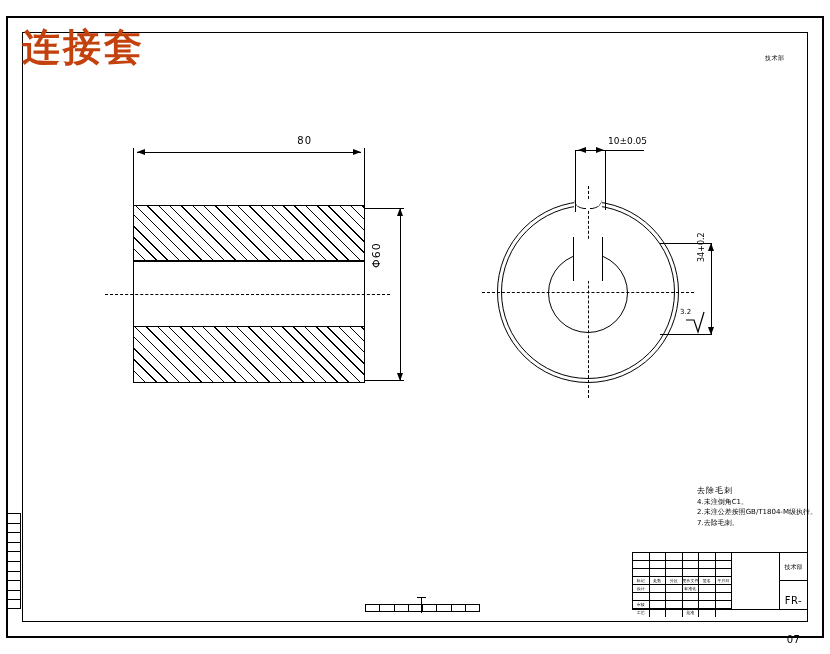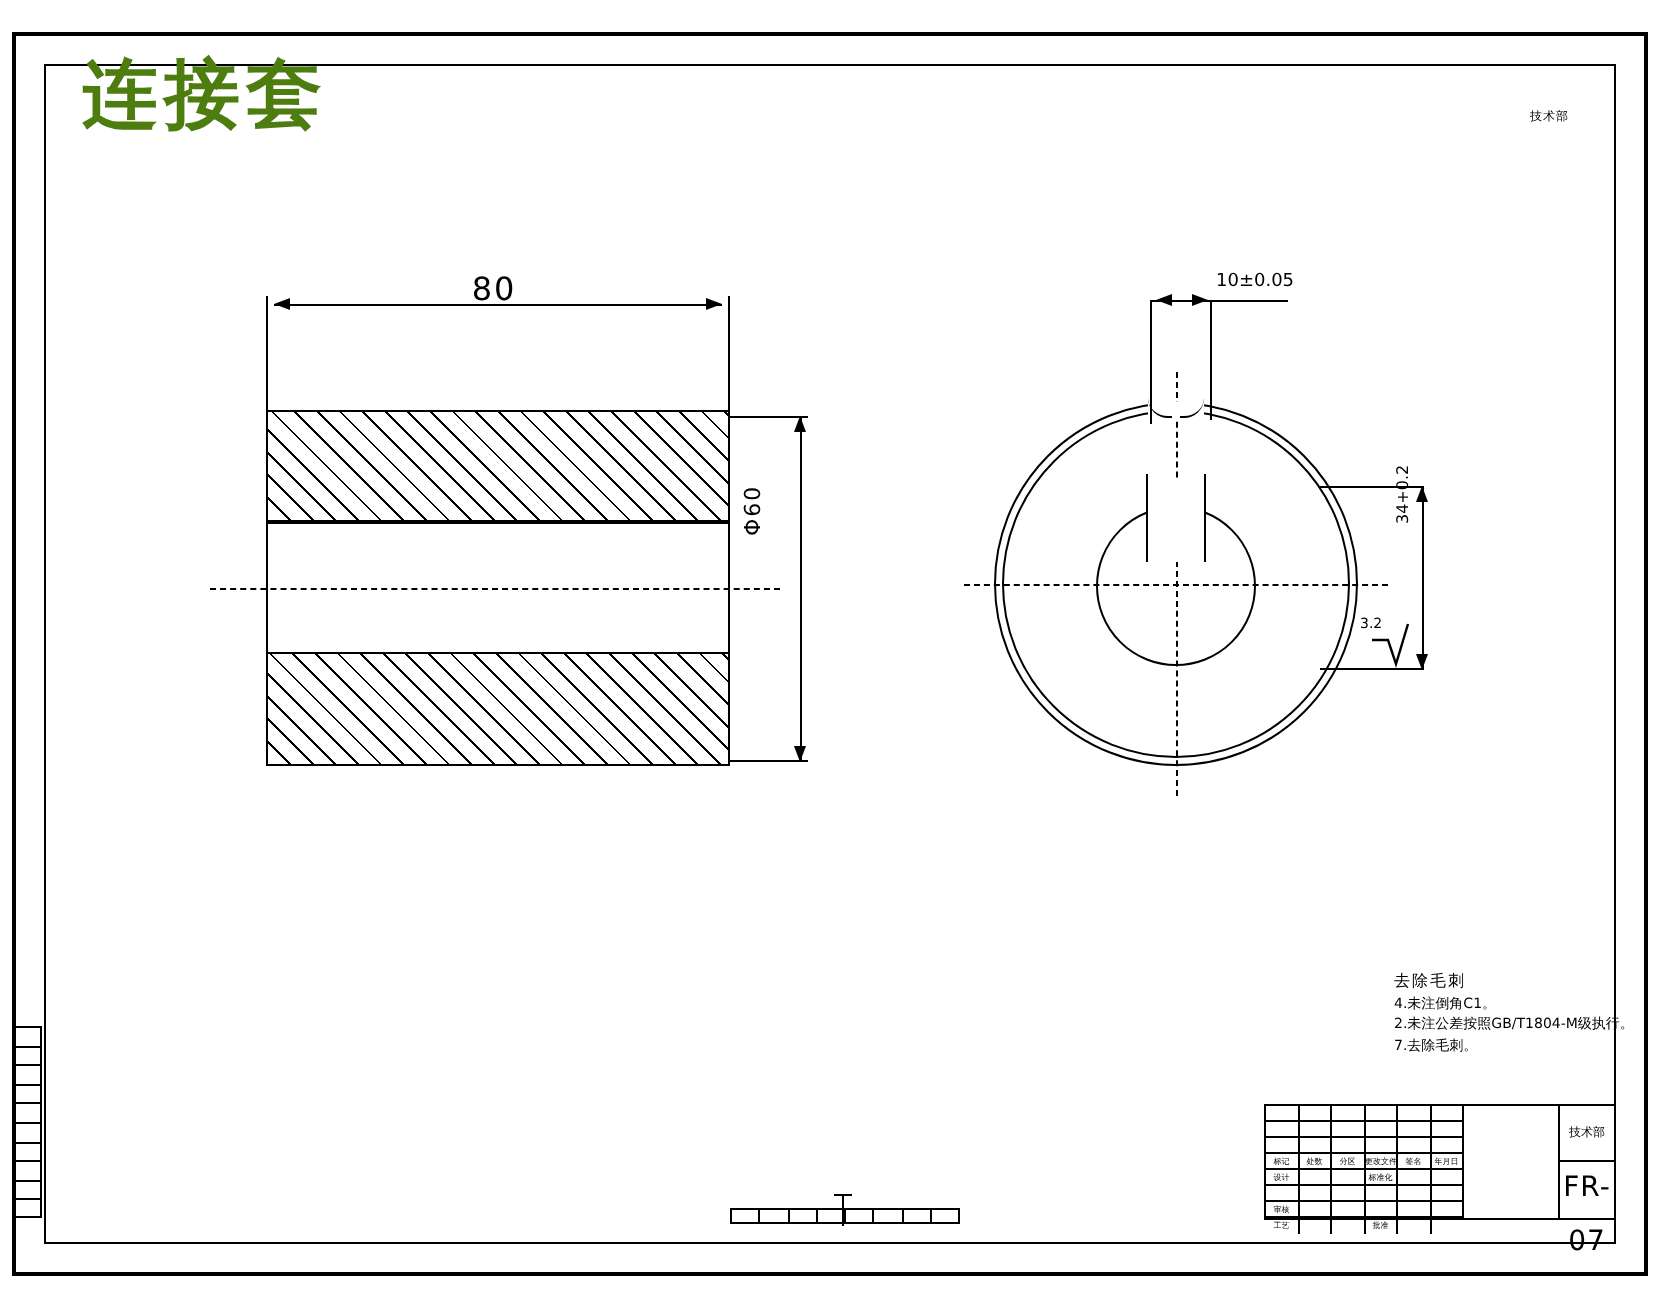--- a/index.html
+++ b/index.html
@@ -7,24 +7,24 @@
        font-family:"DejaVu Sans","Liberation Sans",sans-serif;}
   #sheet{position:relative;width:830px;height:654px;background:#ffffff;}
 
   
   #paper-edge{position:absolute;left:6px;top:16px;width:818px;height:622px;
               border:2px solid #000;box-sizing:border-box;}
   #inner-frame{position:absolute;left:22px;top:32px;width:786px;height:590px;
                border:1px solid #000;box-sizing:border-box;}
 
   
-  #dwg-title{position:absolute;left:22px;top:28px;color:#4d7c0f;
+  #dwg-title{position:absolute;left:22px;top:28px;color:#c2410c;
              font-family:"DejaVu Sans","Liberation Sans",sans-serif;
              font-size:38px;font-weight:bold;letter-spacing:3px;
-             line-height:1;white-space:nowrap;padding-left:19px;}
+             line-height:1;white-space:nowrap;}
   #corner-note{position:absolute;left:765px;top:54px;font-size:6px;
                color:#000;white-space:nowrap;letter-spacing:.5px;}
 
   
   #left-strip{position:absolute;left:7px;top:513px;width:14px;height:96px;
               border:1px solid #000;box-sizing:border-box;}
   #left-strip .cellrow{height:9.6px;border-bottom:1px solid #000;
                        box-sizing:border-box;font-size:4px;color:#000;
                        text-align:center;line-height:9.6px;overflow:hidden;}
   #left-strip .cellrow:last-child{border-bottom:none;}
@@ -51,22 +51,22 @@
   #bore-bot{position:absolute;left:0;top:121px;width:232px;height:1px;background:#000;}
 
   
   #sec-centerline{position:absolute;left:105px;top:294px;width:285px;height:0;
       border-top:1px dashed #000;}
 
   
   #dim80-line{position:absolute;left:137px;top:152px;width:224px;height:1px;background:#000;}
   #dim80-ext-l{position:absolute;left:133px;top:148px;width:1px;height:60px;background:#000;}
   #dim80-ext-r{position:absolute;left:364px;top:148px;width:1px;height:60px;background:#000;}
-  #dim80-txt{position:absolute;left:182px;top:135px;font-size:16px;color:#000;
-             width:130px;text-align:center;letter-spacing:1px;}
+  #dim80-txt{position:absolute;left:182px;top:135px;font-size:10px;color:#000;
+             width:130px;text-align:right;letter-spacing:1px;}
   .arrow-l{position:absolute;width:0;height:0;
       border-top:3px solid transparent;border-bottom:3px solid transparent;
       border-right:8px solid #000;}
   .arrow-r{position:absolute;width:0;height:0;
       border-top:3px solid transparent;border-bottom:3px solid transparent;
       border-left:8px solid #000;}
   .arrow-u{position:absolute;width:0;height:0;
       border-left:3px solid transparent;border-right:3px solid transparent;
       border-bottom:8px solid #000;}
   .arrow-d{position:absolute;width:0;height:0;
@@ -147,21 +147,21 @@
               text-align:center;line-height:9px;font-size:4px;}
   #tb-sub2 .c:last-child{border-right:none;}
   #tb-sub3{display:flex;height:10px;}
   #tb-sub3 .c{flex:1;border-right:1px solid #000;box-sizing:border-box;
               text-align:center;line-height:10px;font-size:4px;}
   #tb-sub3 .c:last-child{border-right:none;}
   #tb-div2{position:absolute;left:146px;top:0;width:1px;height:56px;background:#000;}
   #tb-right{position:absolute;left:147px;top:0;width:27px;height:56px;}
   #tb-rc{height:28px;border-bottom:1px solid #000;box-sizing:border-box;
          text-align:center;line-height:28px;font-size:6px;}
-  #tb-rn{height:27px;text-align:center;line-height:27px;font-size:14px;letter-spacing:.5px;}
+  #tb-rn{height:27px;text-align:center;line-height:39px;font-size:10px;letter-spacing:.5px;}
 </style>
 </head>
 <body>
 
 <div id="sheet">
 
   <div id="paper-edge"></div>
   <div id="inner-frame"></div>
 
   <div id="dwg-title">连接套</div>

